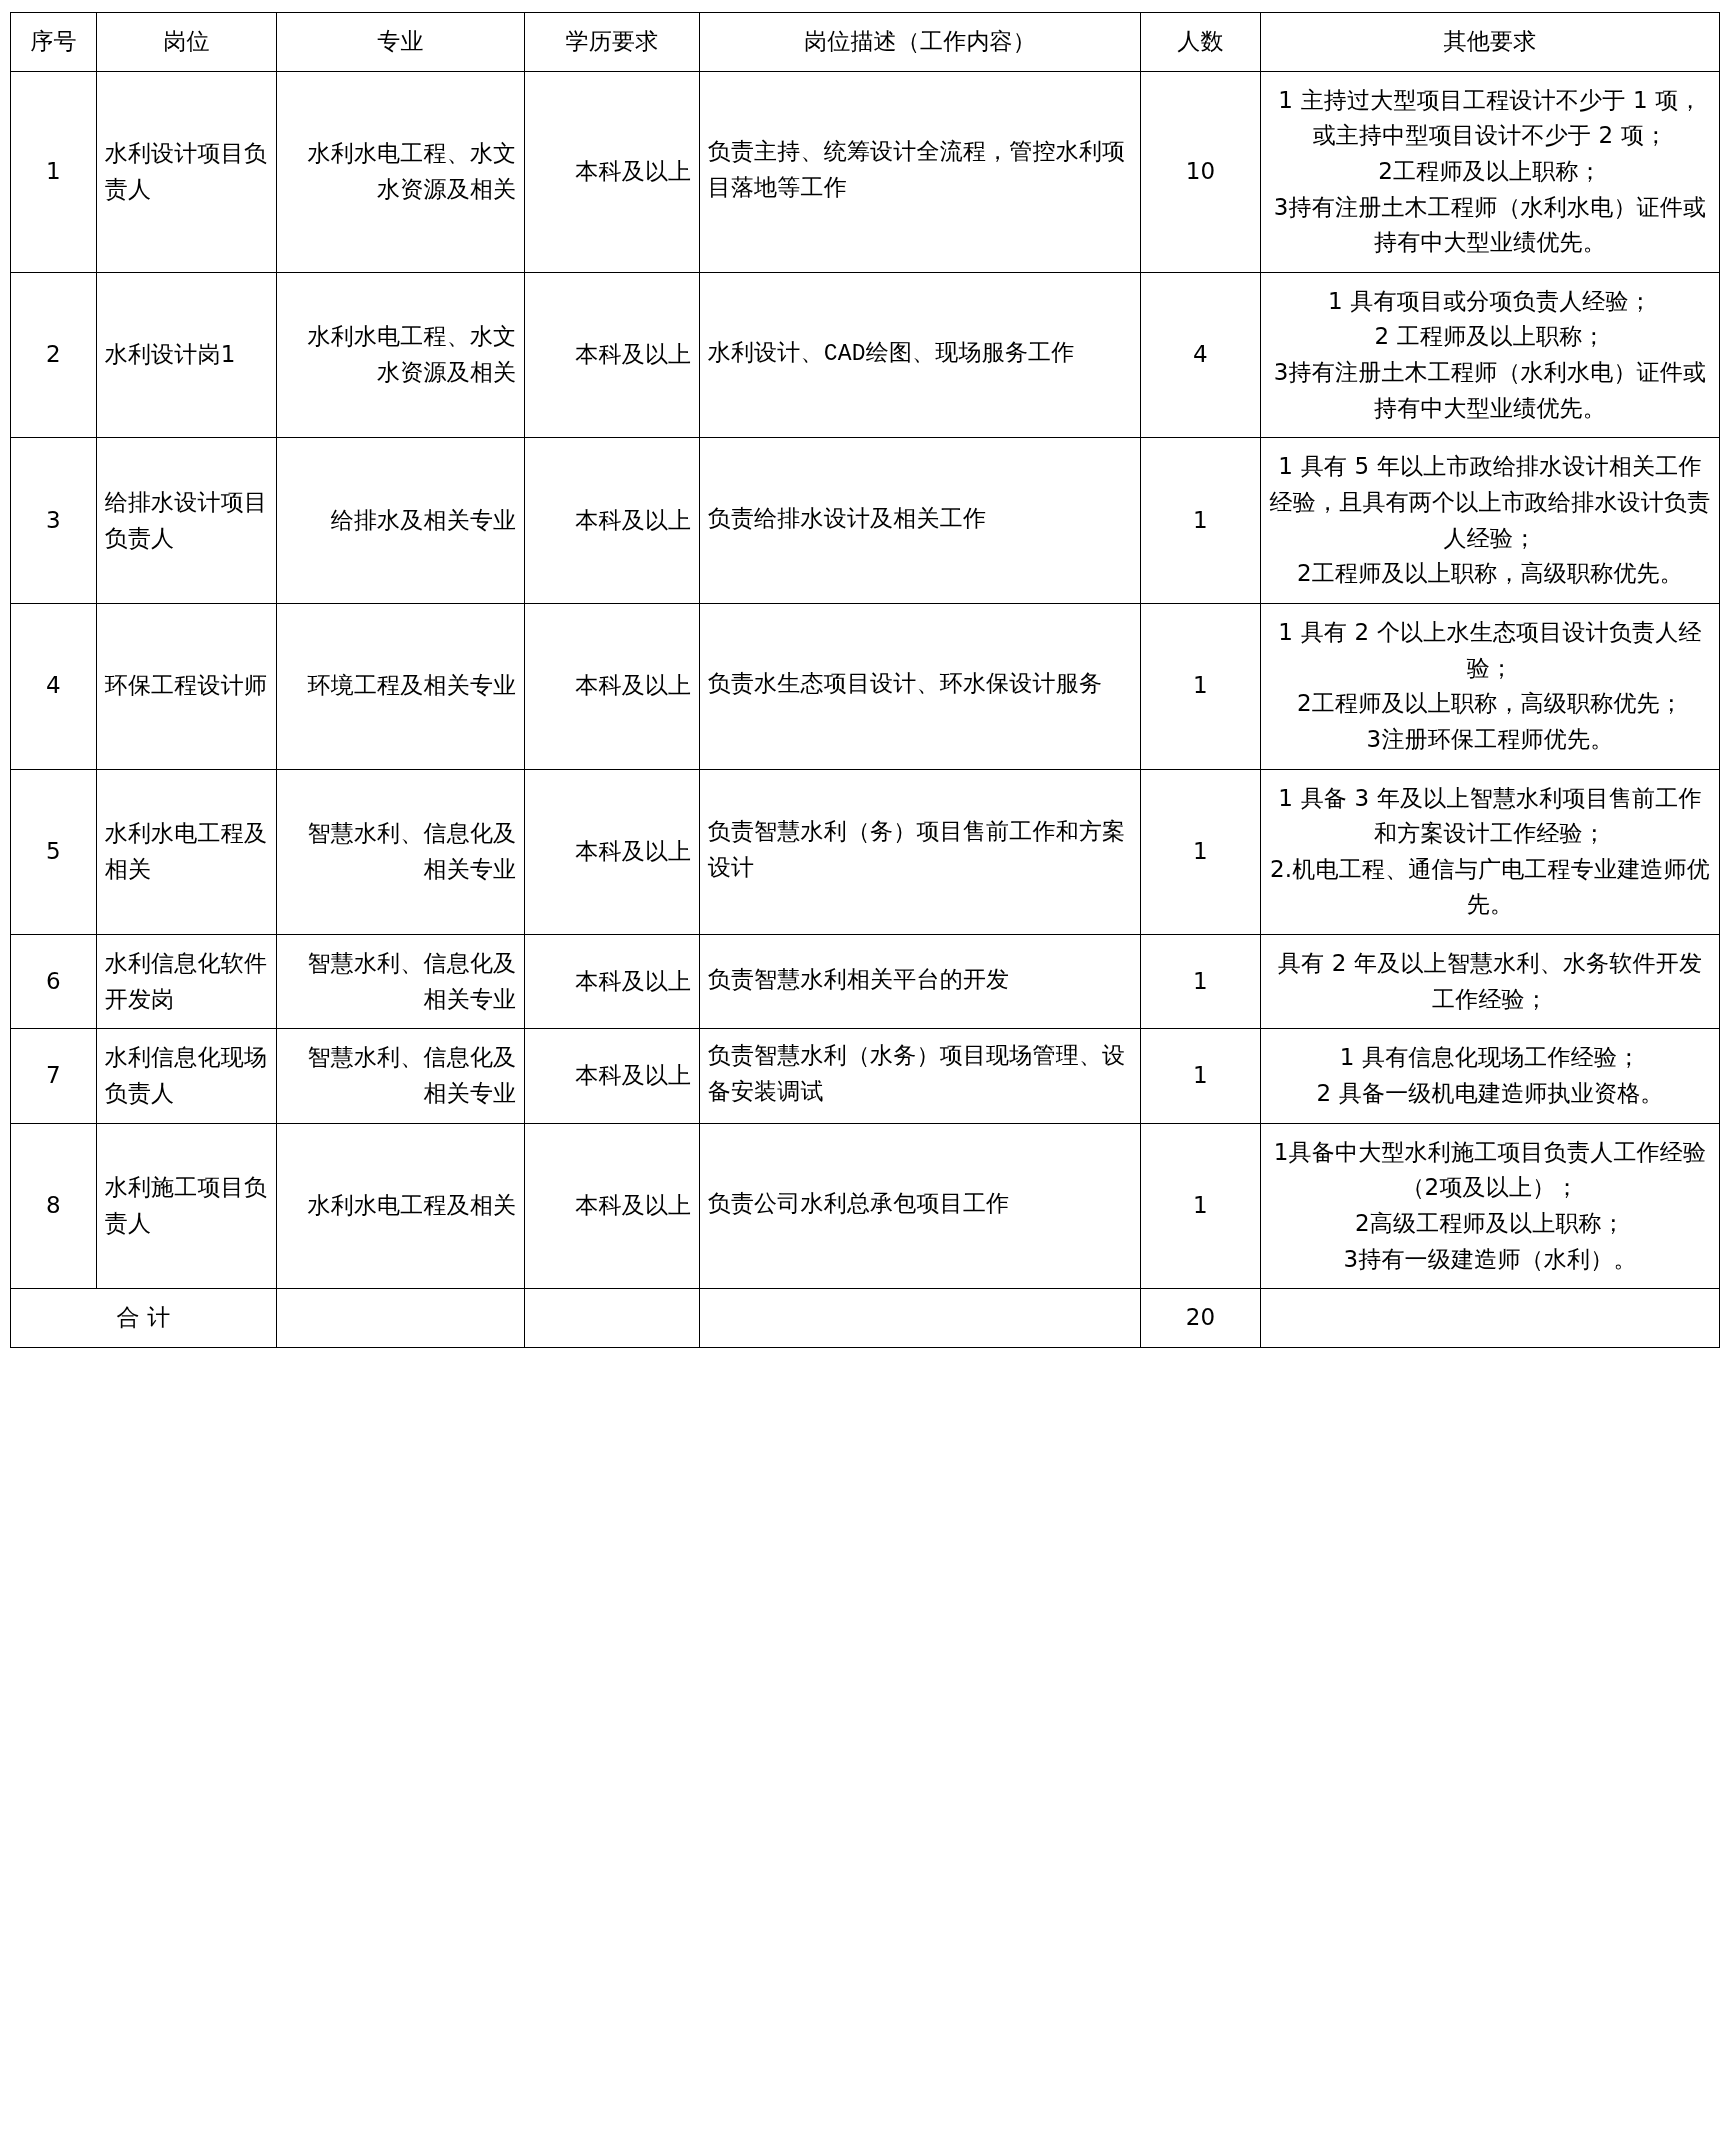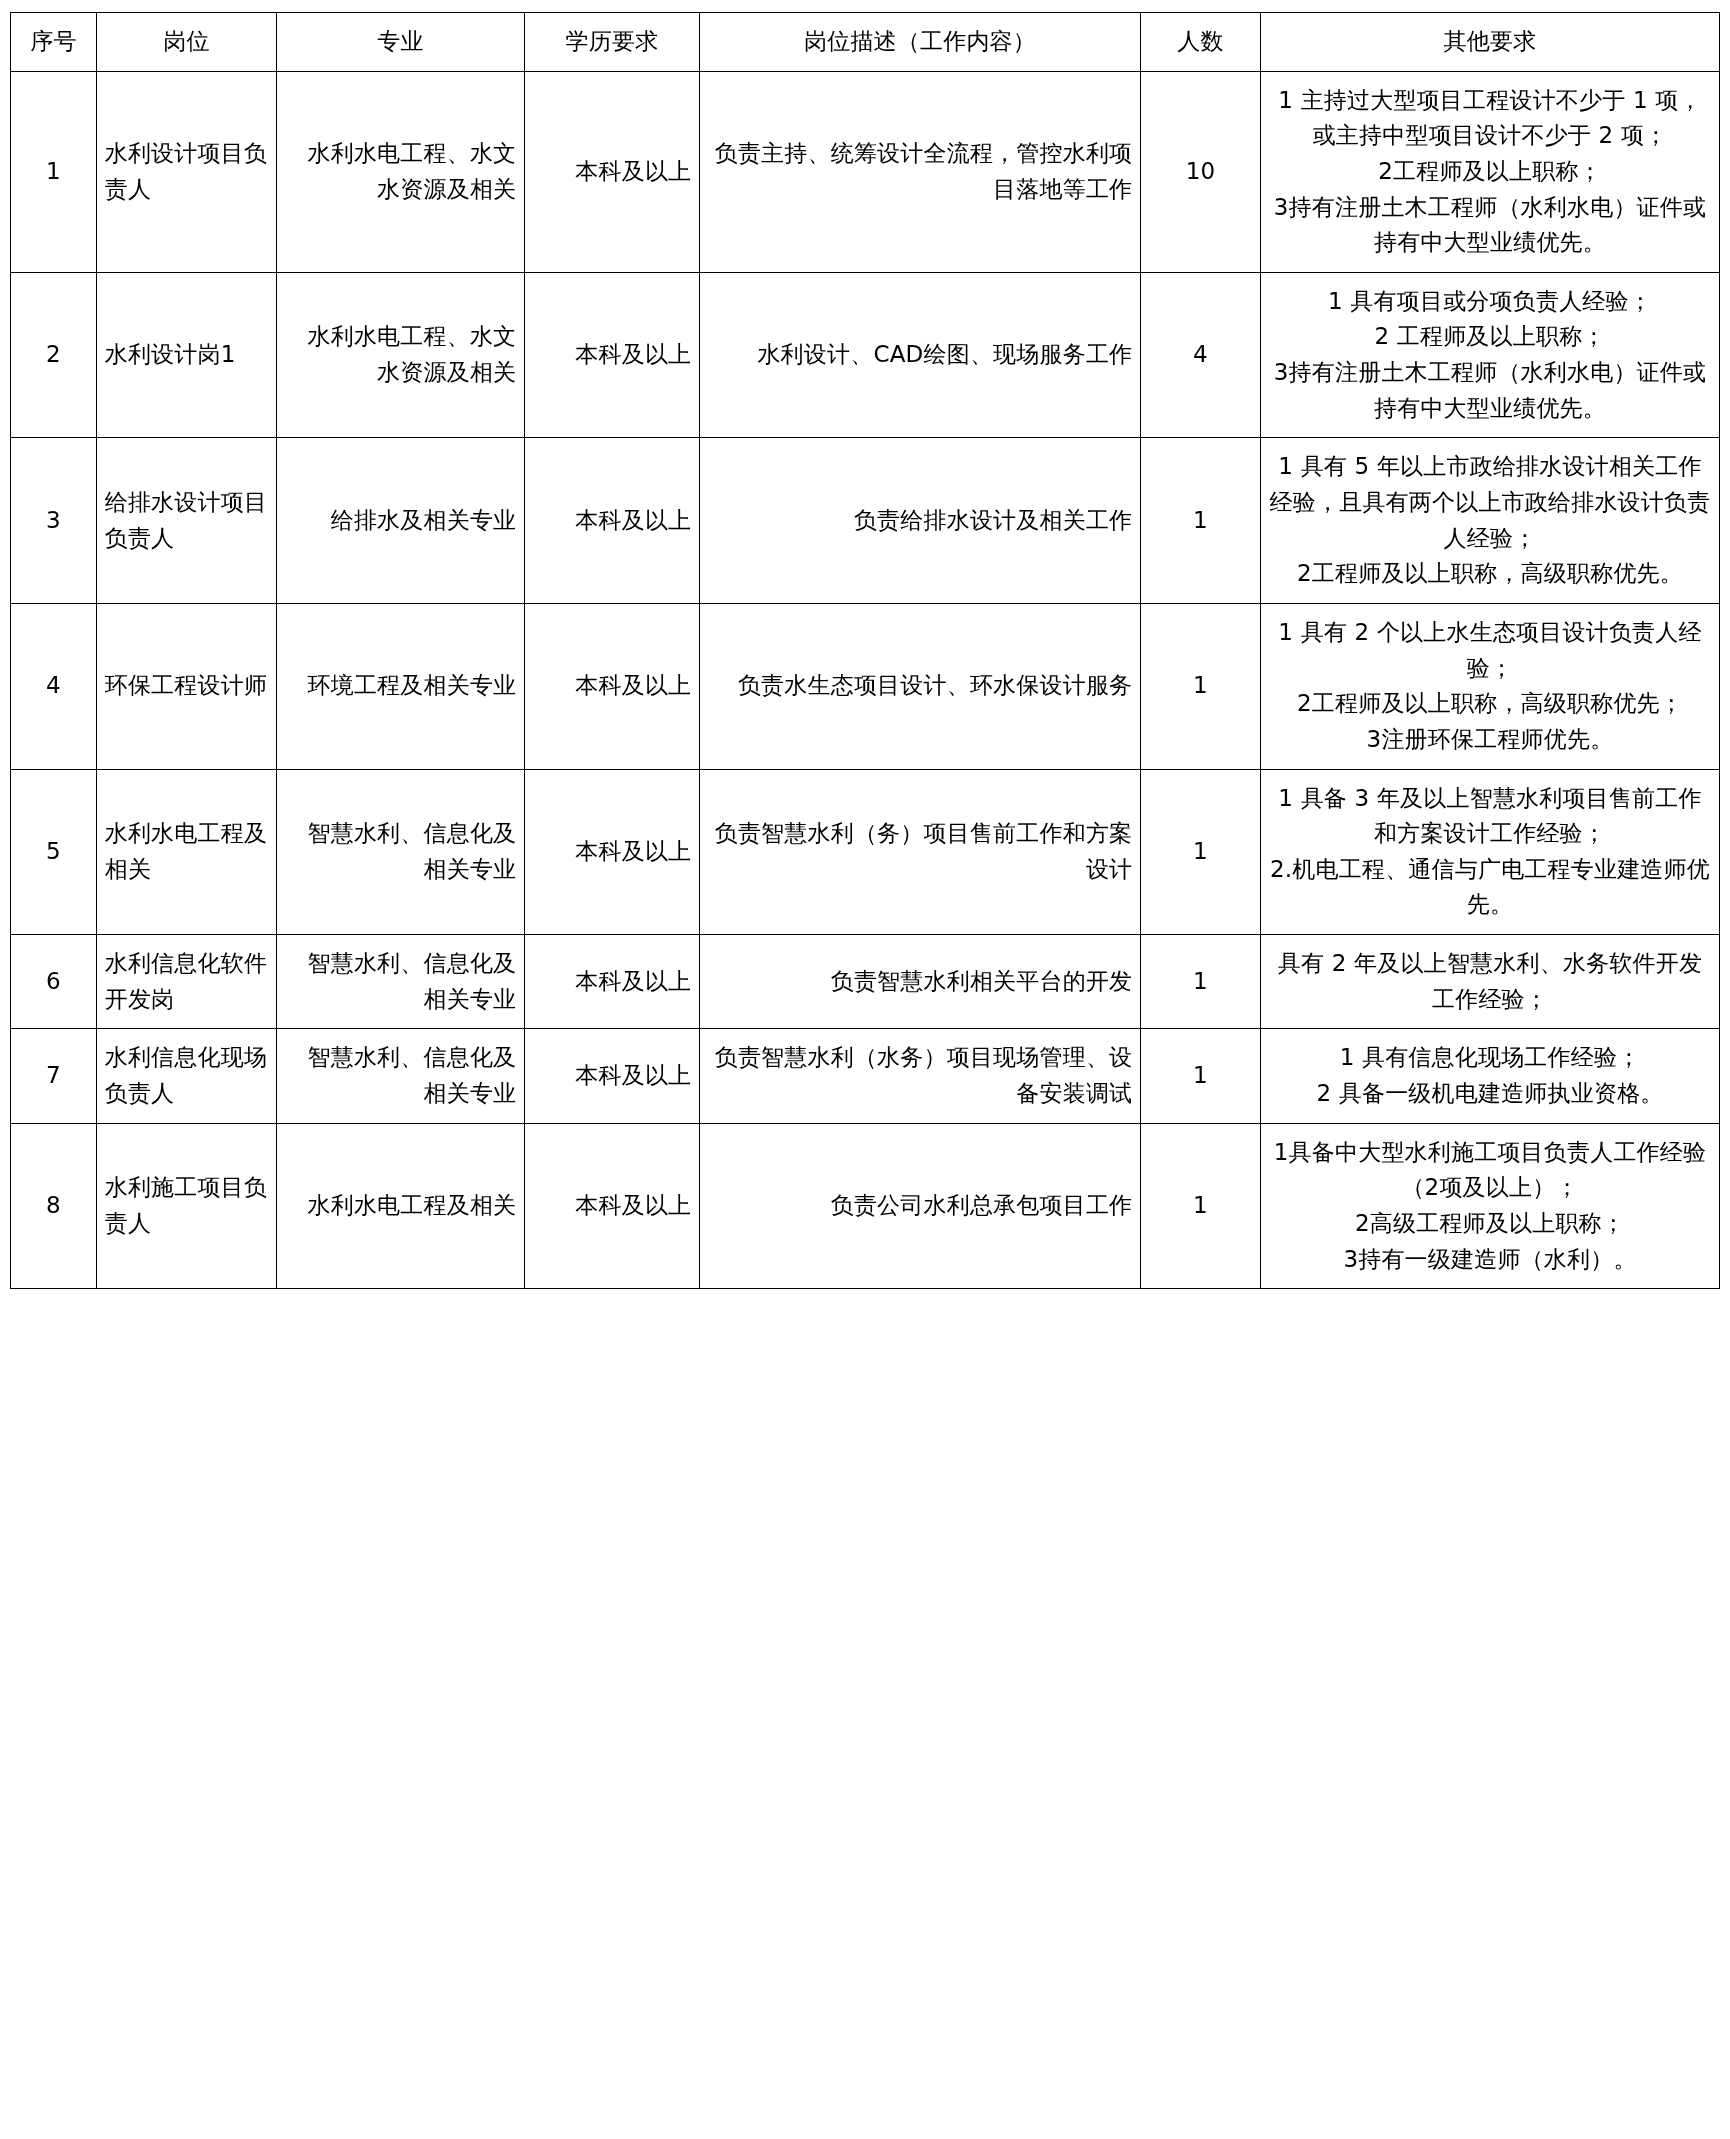--- a/index.html
+++ b/index.html
@@ -45,21 +45,21 @@
 
   thead td {
     text-align: center;
     font-size: 25px;
     padding: 13px 6px;
   }
   .cell-no    { text-align: center; font-size: 23px; }
   .cell-post  { text-align: left; }
   .cell-major { text-align: right; }
   .cell-edu   { text-align: right; }
-  .cell-desc  { text-align: right; }
+  .cell-desc  { text-align: left; font-family: Liberation Mono, monospace; }
   .cell-num   { text-align: center; }
   .cell-other { text-align: center; }
 
   .total-label {
     text-align: center;
     font-size: 24px;
     letter-spacing: 4.3px;
     padding: 14.6px 7.7px;
   }
   .empty-cell { padding: 14.6px 7.7px; }
@@ -167,16 +167,24 @@
         <td class="cell-no">8</td>
         <td class="cell-post">水利施工项目负责人</td>
         <td class="cell-major">水利水电工程及相关</td>
         <td class="cell-edu">本科及以上</td>
         <td class="cell-desc">负责公司水利总承包项目工作</td>
         <td class="cell-num">1</td>
         <td class="cell-other nowrapline">1具备中大型水利施工项目负责人工作经验（2项及以上）；
 2高级工程师及以上职称；
 3持有一级建造师（水利）。</td>
       </tr>
+      <tr>
+        <td class="total-label" colspan="2">合 计</td>
+        <td class="empty-cell"></td>
+        <td class="empty-cell"></td>
+        <td class="empty-cell"></td>
+        <td class="cell-num">20</td>
+        <td class="empty-cell"></td>
+      </tr>
     </tbody>
   </table>
 </div>
 
 
 </body></html>

